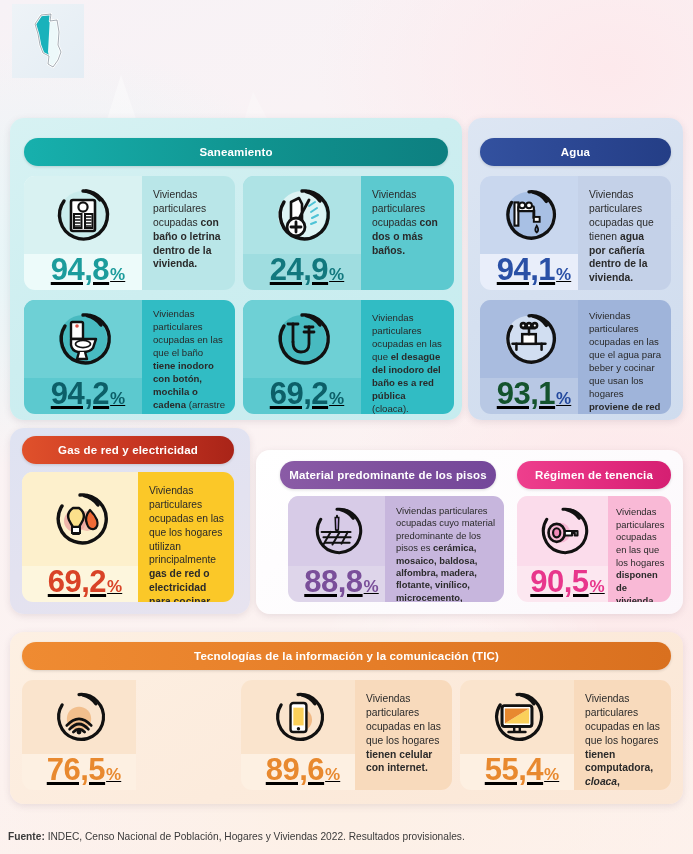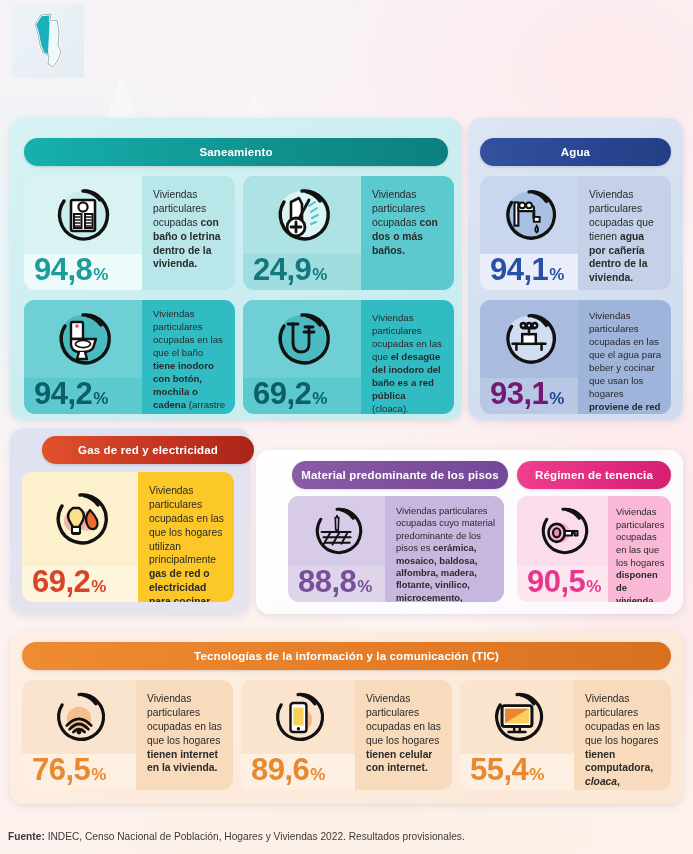--- a/index.html
+++ b/index.html
@@ -63,21 +63,21 @@
     letter-spacing: .15px; height: 28px;
     box-shadow: 0 1px 3px rgba(0,0,0,.14);
   }
 
   
   .card {
     position: absolute; display: flex; border-radius: 11px; overflow: hidden;
   }
   .card-left {
     position: relative; display: flex; flex-direction: column;
-    align-items: flex-start; justify-content: flex-start;
+    align-items: center; justify-content: flex-start; text-decoration: underline;
   }
   .icon-wrap {
     width: 100%; display: flex; align-items: center; justify-content: center;
     flex: 1 1 auto;
   }
   .value-row {
     display: flex; align-items: baseline; padding: 0 0 5px 10px;
     white-space: nowrap;
   }
   .value-num { font-size: 31px; font-weight: bold; line-height: 1; letter-spacing: -.5px; }
@@ -275,32 +275,32 @@
             <rect x="24" y="26" width="14" height="10" fill="#fff"></rect>
             <line x1="31" y1="26" x2="31" y2="20"></line>
             <line x1="25" y1="20" x2="37" y2="20"></line>
             <circle cx="25" cy="17" r="2.4" fill="#fff"></circle>
             <circle cx="31" cy="17" r="2.4" fill="#fff"></circle>
             <circle cx="37" cy="17" r="2.4" fill="#fff"></circle>
           </g>
         </svg>
       </div>
       <div class="value-row">
-        <span class="value-num" style="color:#701a75">93,1</span>
+        <span class="value-num" style="color:#14532d">93,1</span>
         <span class="value-pct" style="color:#23499e">%</span>
       </div>
     </div>
     <div class="card-right" style="width:93px; background:#9fb4da; font-size:9.6px; padding-top:10px;">Viviendas particulares ocupadas en las que el agua para beber y cocinar que usan los hogares <b>proviene de red pública.</b></div>
   </div>
 
   <div class="panel panel-shadow" style="left:10px; top:428px; width:240px; height:186px;
               background:linear-gradient(160deg,#dfe3f2 0%,#e3e2f0 55%,#e7e3ef 100%);"></div>
 
   <div class="pill" style="left:22px; top:436px; width:212px;
-              background:linear-gradient(90deg,#e0512b 0%,#c63522 55%,#a92418 100%);margin-left:20px;">
+              background:linear-gradient(90deg,#e0512b 0%,#c63522 55%,#a92418 100%);">
     <span>Gas de red y electricidad</span>
   </div>
 
   <div class="card" style="left:22px; top:472px; width:212px; height:130px;">
     <div class="card-left" style="width:116px; background:#fdf6dd;">
       <div class="icon-wrap" style="background:#fdf0cc;">
         <svg width="62" height="62" viewBox="0 0 62 62">
           <circle cx="26" cy="33" r="11" fill="#e9a3a0" opacity=".75"></circle>
           <circle cx="38" cy="33" r="10" fill="#e99f99" opacity=".6"></circle>
           <path d="M31 7 A24 24 0 1 1 13 18" fill="none" stroke="#111" stroke-width="3.4" stroke-linecap="round"></path>
@@ -315,21 +315,21 @@
         <span class="value-num" style="color:#d94327">69,2</span>
         <span class="value-pct" style="color:#d94327">%</span>
       </div>
     </div>
     <div class="card-right" style="width:96px; background:#fbc828;">Viviendas particulares ocupadas en las que los hogares utilizan principalmente <b>gas de red o electricidad para cocinar.</b></div>
   </div>
 
   <div class="panel panel-shadow" style="left:256px; top:450px; width:427px; height:164px;
               background:linear-gradient(150deg,#ffffff 0%,#fdfbfd 60%,#fbf7fb 100%);"></div>
 
-  <div class="pill" style="left:292px; top:461px; width:216px;
+  <div class="pill" style="left:280px; top:461px; width:216px;
               background:linear-gradient(90deg,#8a5ba6 0%,#7d4f9c 55%,#74479a 100%);">
     <span>Material predominante de los pisos</span>
   </div>
 
   <div class="card" style="left:288px; top:496px; width:216px; height:106px;">
     <div class="card-left" style="width:97px; background:#ded5ea;">
       <div class="icon-wrap" style="background:#d7cbe7;">
         <svg width="56" height="56" viewBox="0 0 62 62">
           <path d="M31 7 A24 24 0 1 1 13 18" fill="none" stroke="#111" stroke-width="3.4" stroke-linecap="round"></path>
           <path d="M35 7.5 A24 24 0 0 1 49 17" fill="none" stroke="#111" stroke-width="3.4" stroke-linecap="round"></path>
@@ -399,21 +399,20 @@
             <path d="M25 47 Q31 41 37 47"></path>
           </g>
           <circle cx="31" cy="47" r="2.6" fill="#111"></circle>
         </svg>
       </div>
       <div class="value-row">
         <span class="value-num" style="color:#e8892f">76,5</span>
         <span class="value-pct" style="color:#e8892f">%</span>
       </div>
     </div>
-    <div class="card-right" style="width:97px; background:#f8dabc;">Viviendas particulares ocupadas en las que los hogares <b>tienen internet en la vivienda.</b></div>
   </div>
 
   <div class="card" style="left:241px; top:680px; width:211px; height:110px;">
     <div class="card-left" style="width:114px; background:#fdf0e2;">
       <div class="icon-wrap" style="background:#fae4cd;">
         <svg width="58" height="58" viewBox="0 0 62 62">
           <circle cx="34" cy="34" r="12" fill="#e8903f" opacity=".5"></circle>
           <path d="M31 7 A24 24 0 1 1 13 18" fill="none" stroke="#111" stroke-width="3.4" stroke-linecap="round"></path>
           <path d="M35 7.5 A24 24 0 0 1 49 17" fill="none" stroke="#111" stroke-width="3.4" stroke-linecap="round"></path>
           <rect x="23" y="16" width="17" height="31" rx="3" fill="#fff" stroke="#111" stroke-width="2.6"></rect>

